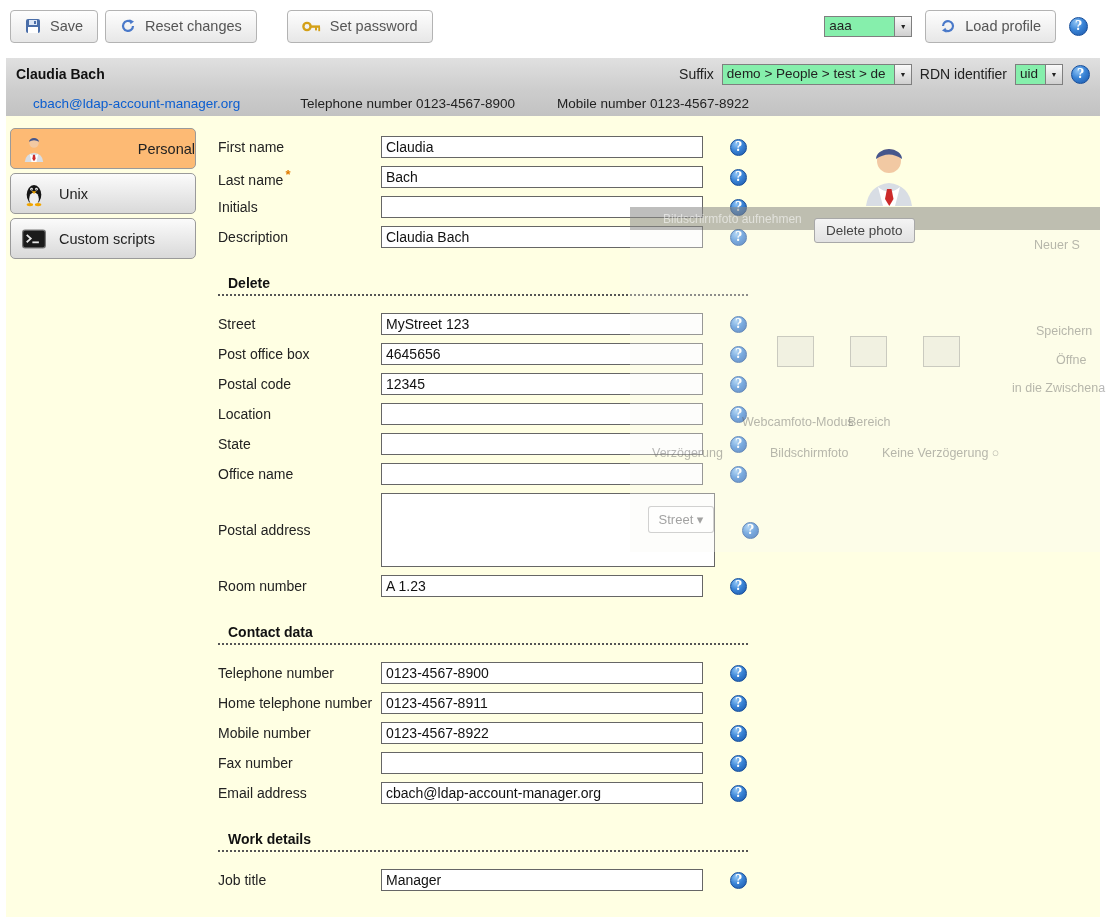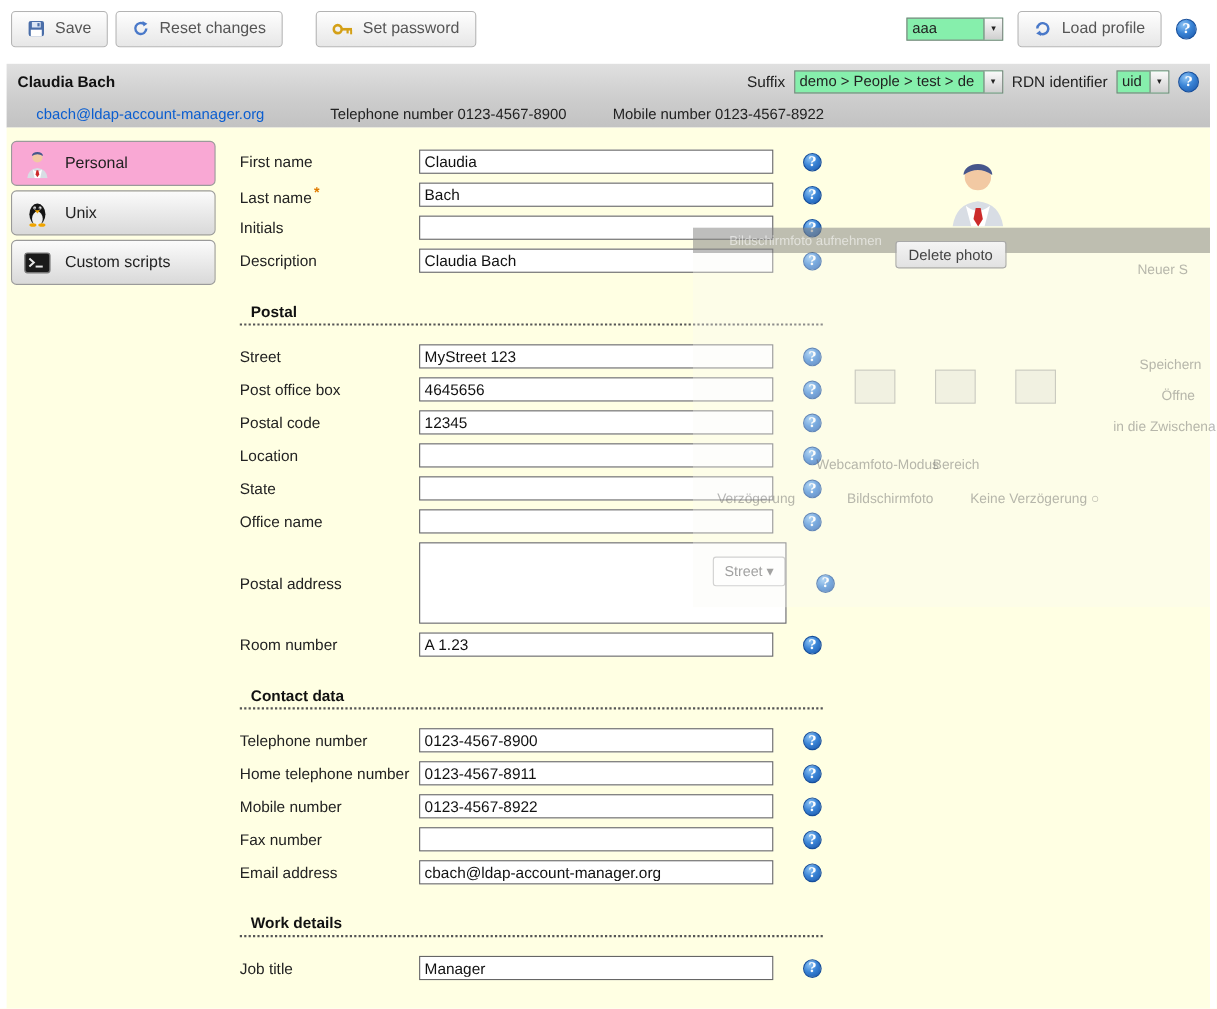--- a/index.html
+++ b/index.html
@@ -50,21 +50,21 @@
   .hmobile { margin-left:42px; }
 
   
   .content { position:absolute; left:6px; top:116px; width:1094px; height:801px; background:#ffffe3; }
 
   
   .tabs { position:absolute; left:4px; top:12px; z-index:2; }
   .tab { display:flex; align-items:center; gap:11px; width:186px; height:41px; margin-bottom:4px;
     border:1px solid #9a9a9a; border-radius:5px; padding-left:9px; font-size:14.5px; color:#222;
     background:linear-gradient(#fbfbfb,#d9d9d9); cursor:pointer; }
-  .tab.active { background:#f9a8d4; }
+  .tab.active { background:#fdba74;justify-content:space-between; }
   .ticon { display:inline-flex; width:28px; height:28px; align-items:center; justify-content:center; }
 
   
   .form { position:absolute; left:212px; top:20px; width:545px; z-index:2; }
   .frow { display:flex; align-items:center; margin-bottom:8px; }
   .flabel { width:163px; flex-shrink:0; font-size:14px; color:#222; }
   .req::after { content:"*"; color:#e07b00; font-weight:bold; font-size:13px; vertical-align:super; margin-left:2px; }
   .finput { width:322px; height:22px; border:1px solid #666; background:#fff; padding:1px 4px;
     font-size:14px; color:#111; font-family:inherit; }
   textarea.finput { width:334px; height:74px; resize:none; }
@@ -254,21 +254,21 @@
         <div class="frow">
           <span class="flabel">Initials</span>
           <input type="text" class="finput" style="">
           <span class="help"></span>
         </div>
         <div class="frow">
           <span class="flabel">Description</span>
           <input type="text" class="finput" value="Claudia Bach" style="">
           <span class="help"></span>
         </div>
-        <div class="fsection">Postal</div>
+        <div class="fsection">Delete</div>
         <div class="frow">
           <span class="flabel">Street</span>
           <input type="text" class="finput" value="MyStreet 123" style="">
           <span class="help"></span>
         </div>
         <div class="frow">
           <span class="flabel">Post office box</span>
           <input type="text" class="finput" value="4645656" style="">
           <span class="help"></span>
         </div>

